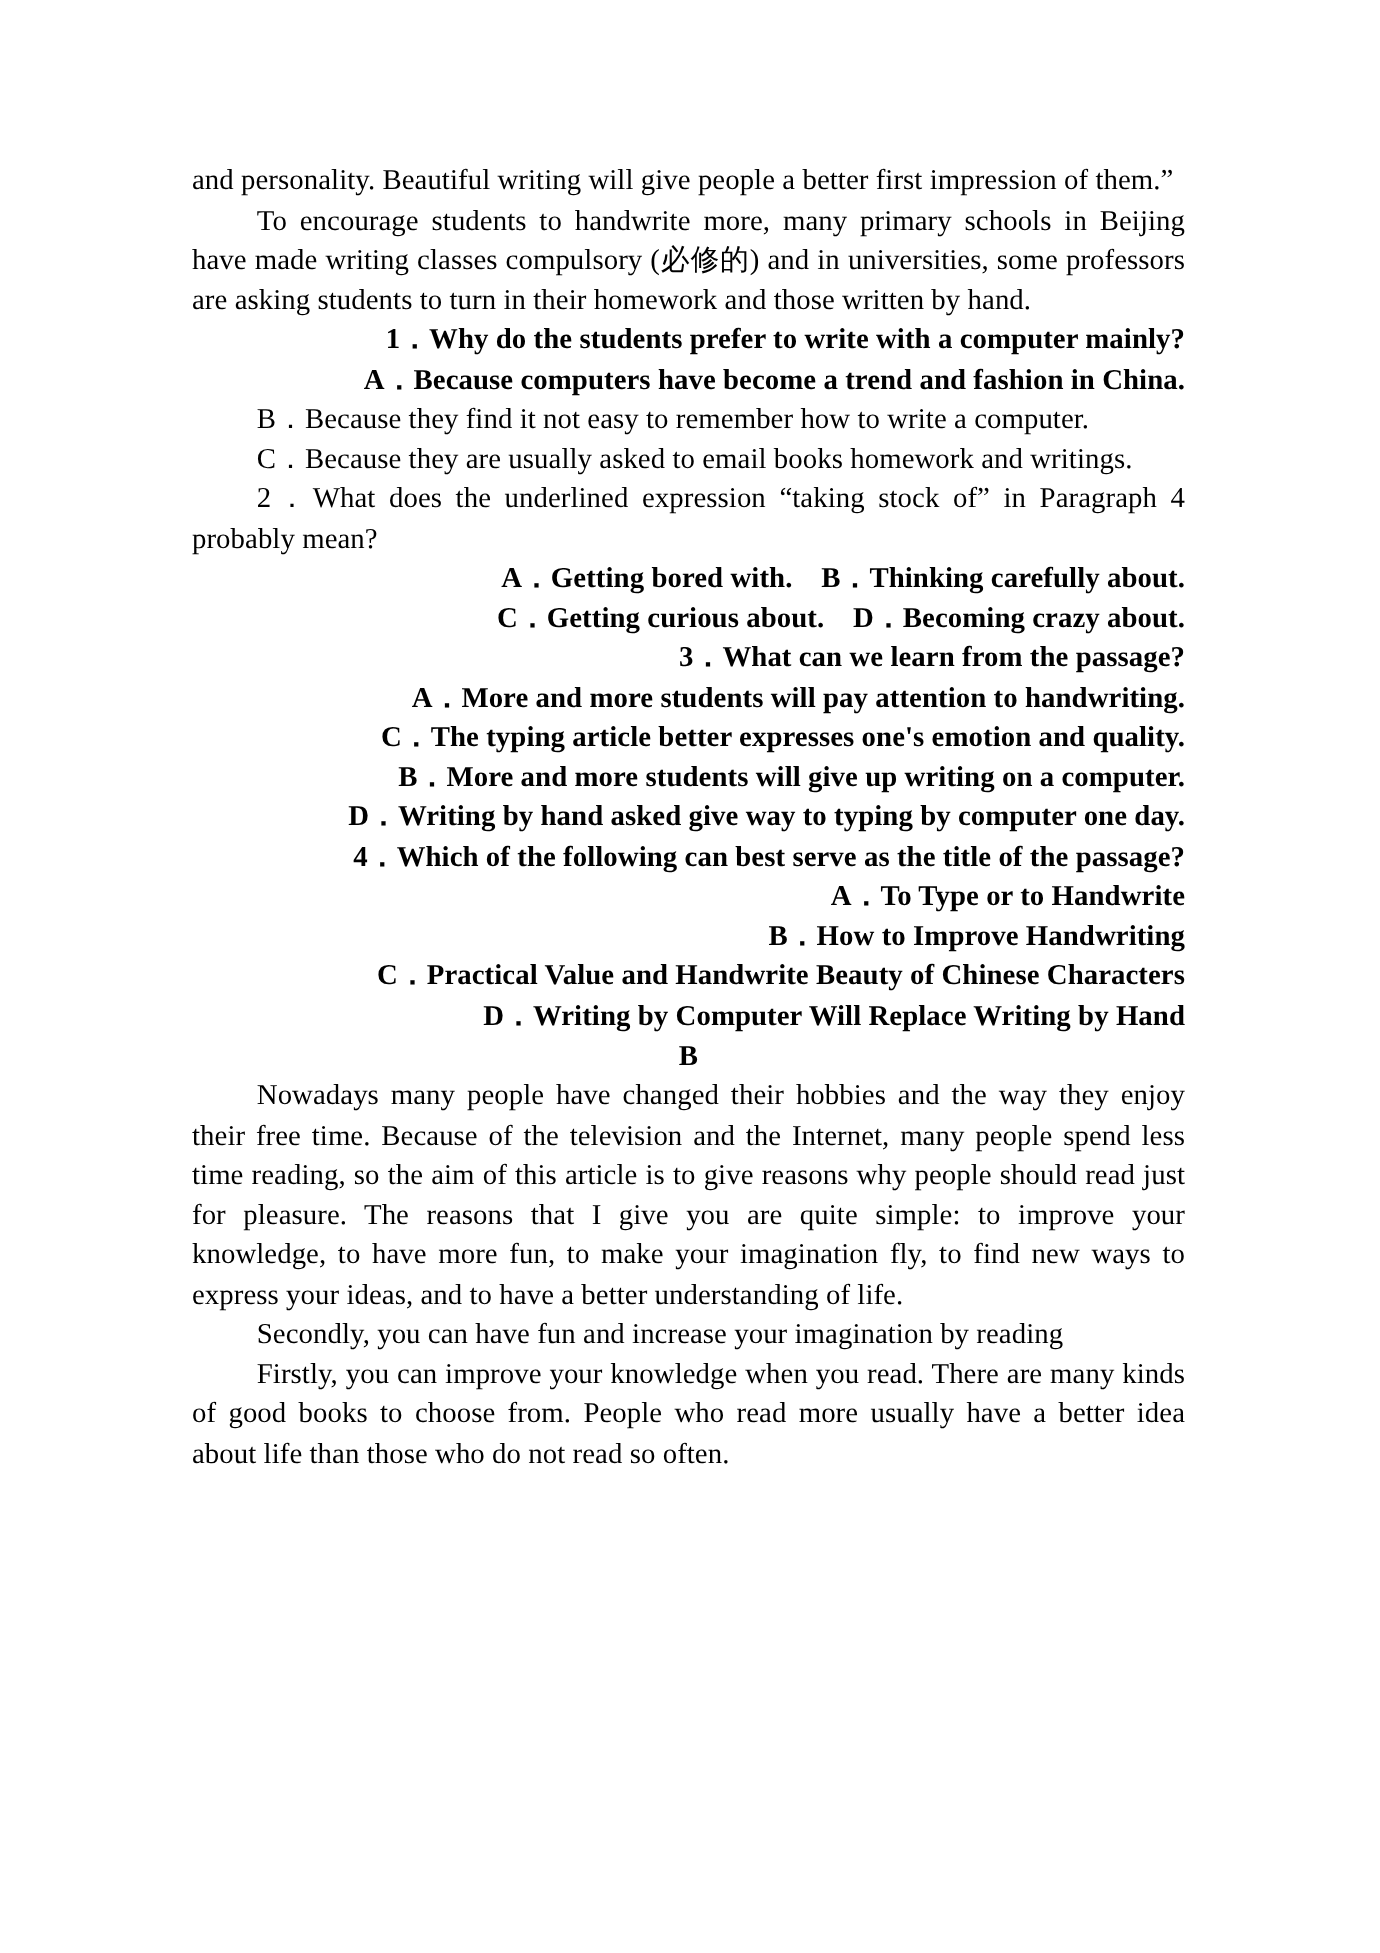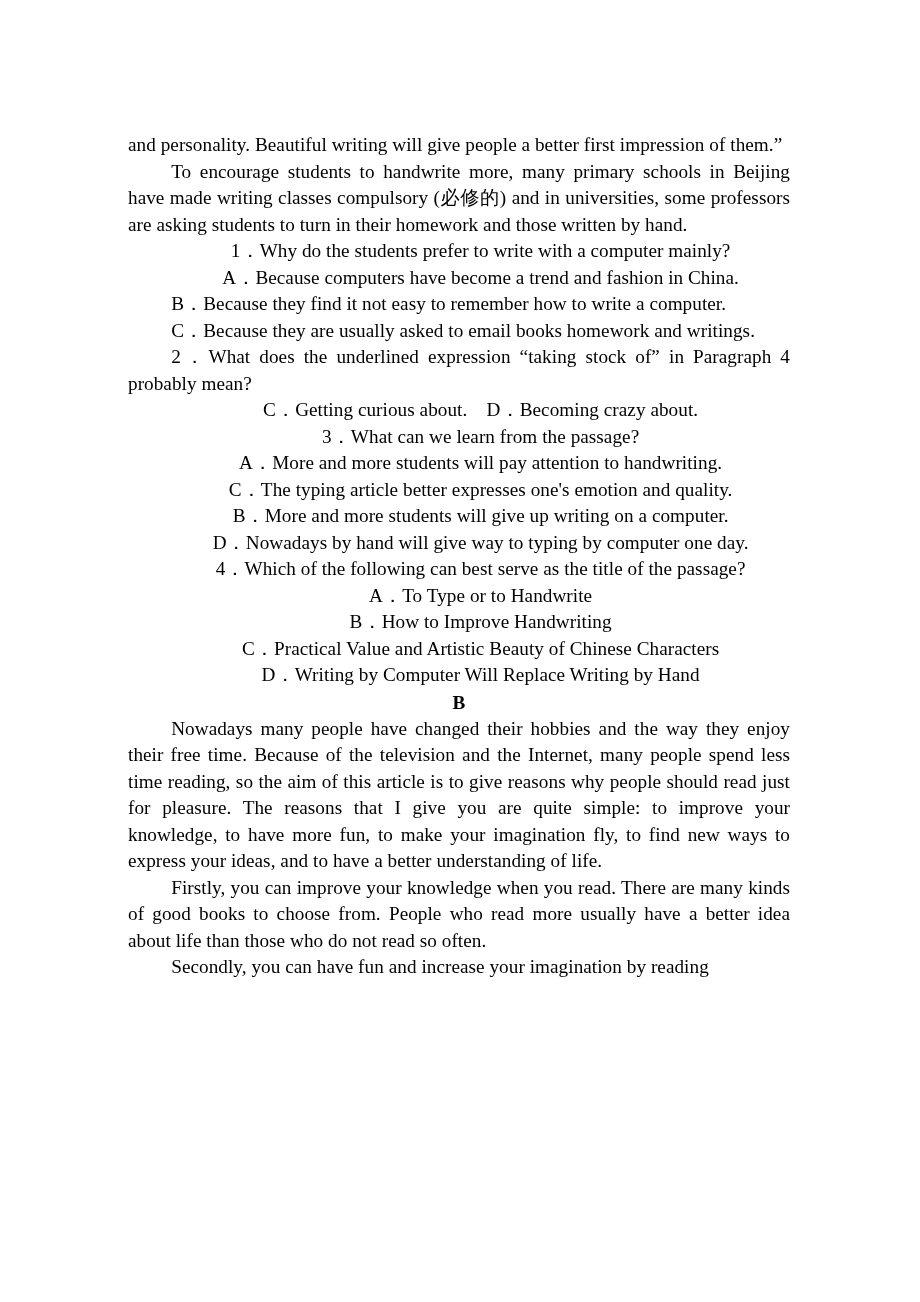--- a/index.html
+++ b/index.html
@@ -16,42 +16,42 @@
     overflow: hidden;
     box-sizing: border-box;
     font-family: "Liberation Serif", "DejaVu Serif", serif;
     color: #000000;
   }
   .content {
     position: absolute;
     left: 128px;
     top: 108px;
     width: 662px;
-    margin-top: 24px;
   }
   p {
     margin: 0;
     font-size: 19.2px;
     line-height: 26.5px;
     color: #000;
     letter-spacing: 0.05px;
   }
   
   p.justify {
     text-align: justify;
     text-justify: inter-word;
   }
   
   p.indent {
     text-indent: 2.25em;
   }
   
   p.line {
-    text-align: center;
+    text-align: right;
     text-indent: 2.25em;
+    font-weight: bold;
   }
   p.center {
     text-align: center;
     text-indent: 0;
     font-weight: bold;
   }
   
   p.center.sec {
     line-height: 27px;
   }
@@ -65,33 +65,34 @@
     <p class="justify">and personality. Beautiful writing will give people a better first impression of them.”</p>
 
     <p class="justify indent">To encourage students to handwrite more, many primary schools in Beijing have made writing classes compulsory (必修的) and in universities, some professors are asking students to turn in their homework and those written by hand.</p>
 
     <p class="line"><span>1．</span><span>Why do the students prefer to write with a computer mainly?</span></p>
     <p class="line">A．Because computers have become a trend and fashion in China.</p>
     <p class="justify indent">B．Because they find it not easy to remember how to write a computer.</p>
     <p class="justify indent">C．Because they are usually asked to email books homework and writings.</p>
 
     <p class="justify indent"><span>2．</span><span>What does the underlined expression “taking stock of” in Paragraph 4 probably mean?</span></p>
+    <p class="line">A．Getting bored with.　B．Thinking carefully about.</p>
     <p class="line">C．Getting curious about.　D．Becoming crazy about.</p>
 
     <p class="line"><span>3．</span><span>What can we learn from the passage?</span></p>
     <p class="line">A．More and more students will pay attention to handwriting.</p>
     <p class="line">C．The typing article better expresses one's emotion and quality.</p>
     <p class="line">B．More and more students will give up writing on a computer.</p>
-    <p class="line">D．Nowadays by hand will give way to typing by computer one day.</p>
+    <p class="line">D．Writing by hand asked give way to typing by computer one day.</p>
 
     <p class="line"><span>4．</span><span>Which of the following can best serve as the title of the passage?</span></p>
     <p class="line">A．To Type or to Handwrite</p>
     <p class="line">B．How to Improve Handwriting</p>
-    <p class="line">C．Practical Value and Artistic Beauty of Chinese Characters</p>
+    <p class="line">C．Practical Value and Handwrite Beauty of Chinese Characters</p>
     <p class="line">D．Writing by Computer Will Replace Writing by Hand</p>
 
     <p class="center sec">B</p>
     <p class="justify indent">Nowadays many people have changed their hobbies and the way they enjoy their free time. Because of the television and the Internet, many people spend less time reading, so the aim of this article is to give reasons why people should read just for pleasure. The reasons that I give you are quite simple: to improve your knowledge, to have more fun, to make your imagination fly, to find new ways to express your ideas, and to have a better understanding of life.</p>
+    <p class="justify indent">Secondly, you can have fun and increase your imagination by reading</p>
     <p class="justify indent">Firstly, you can improve your knowledge when you read. There are many kinds of good books to choose from. People who read more usually have a better idea about life than those who do not read so often.</p>
-    <p class="justify indent">Secondly, you can have fun and increase your imagination by reading</p>
 
   </div>
 </div>
 
 </body></html>

